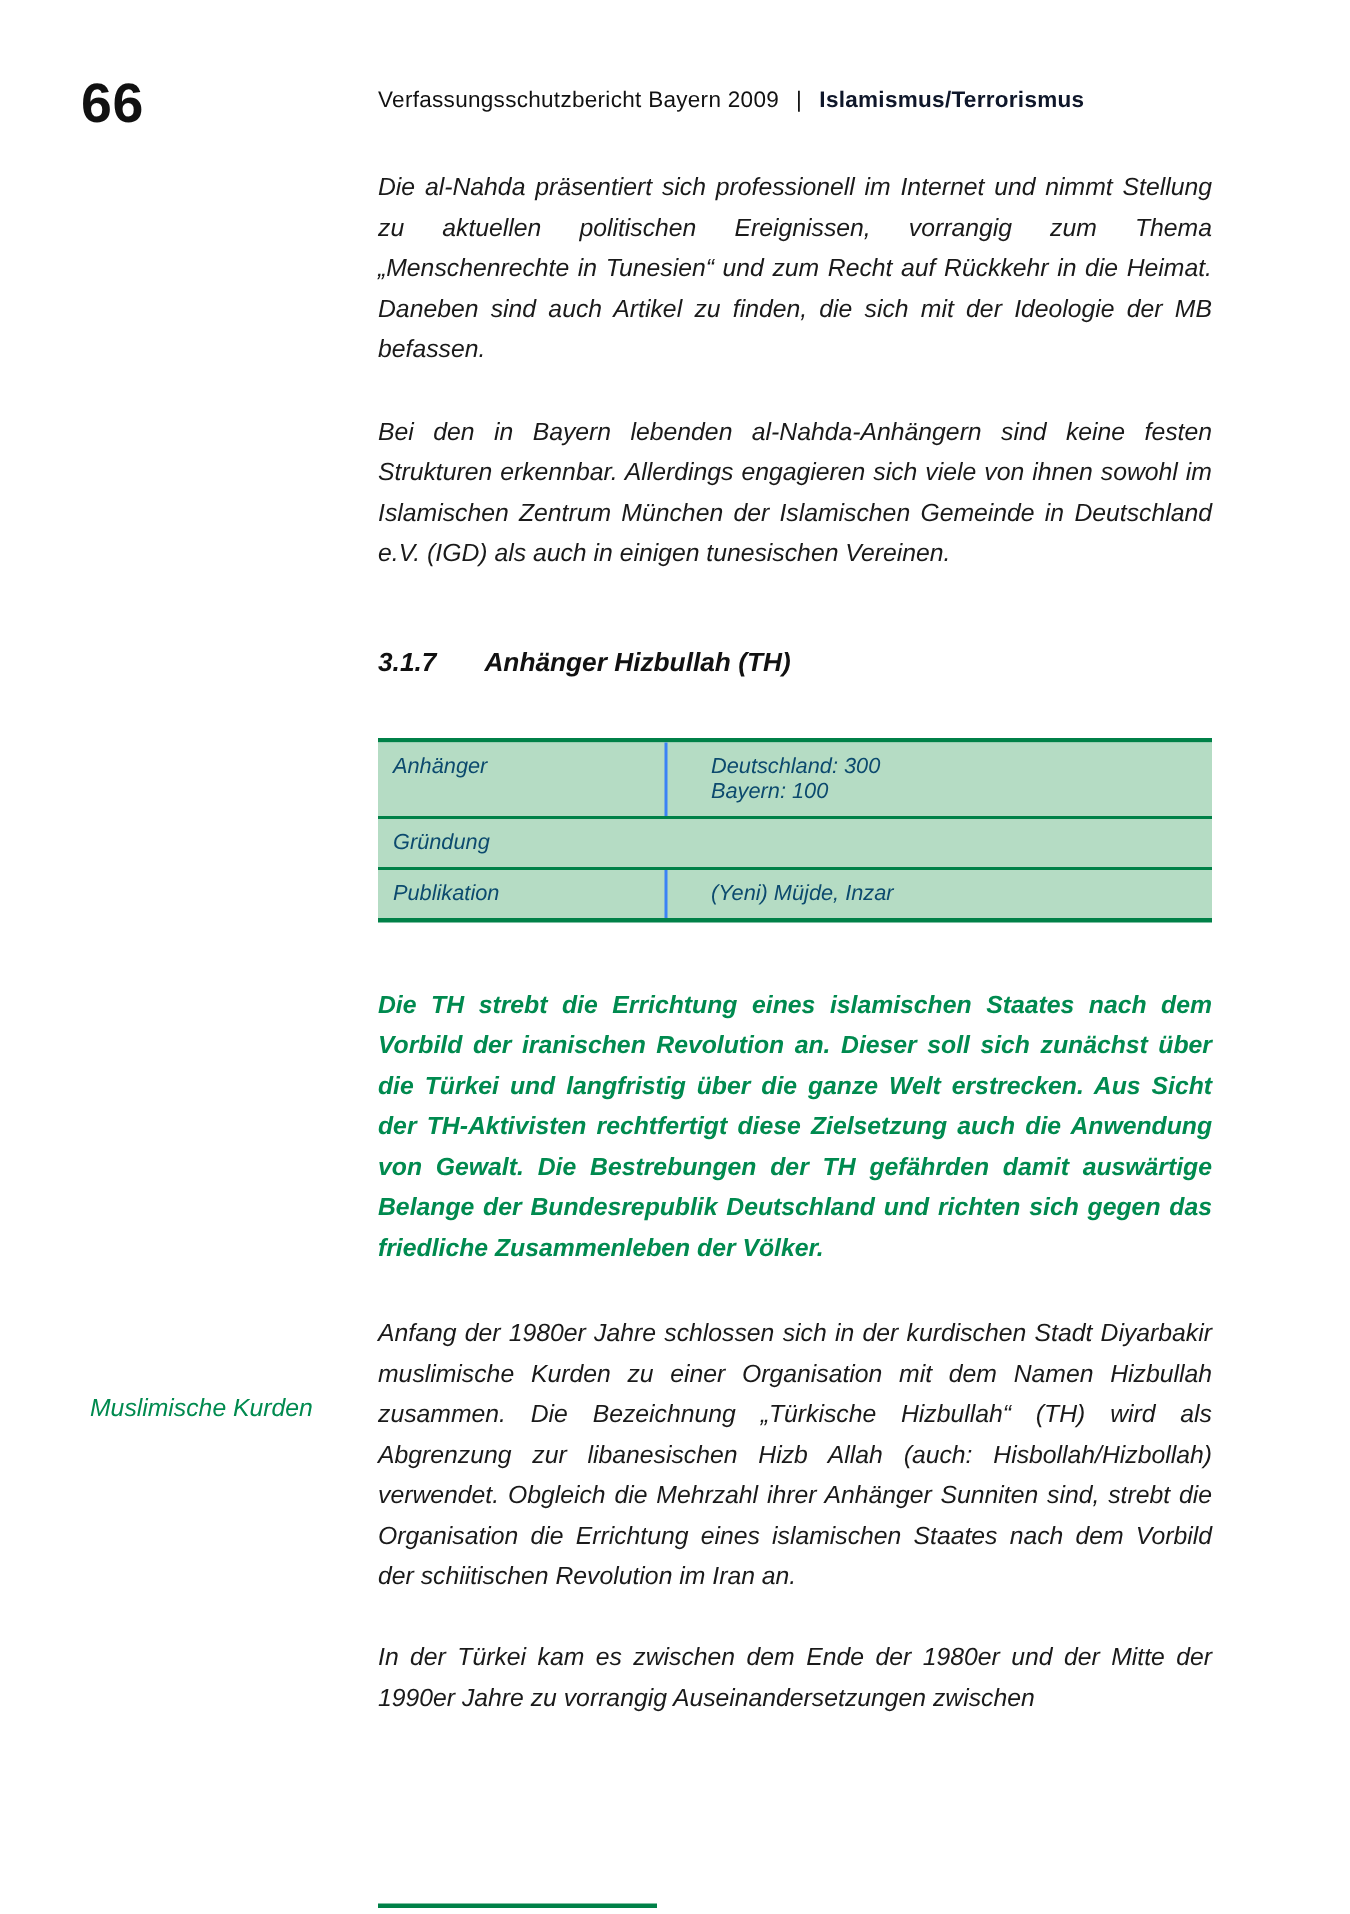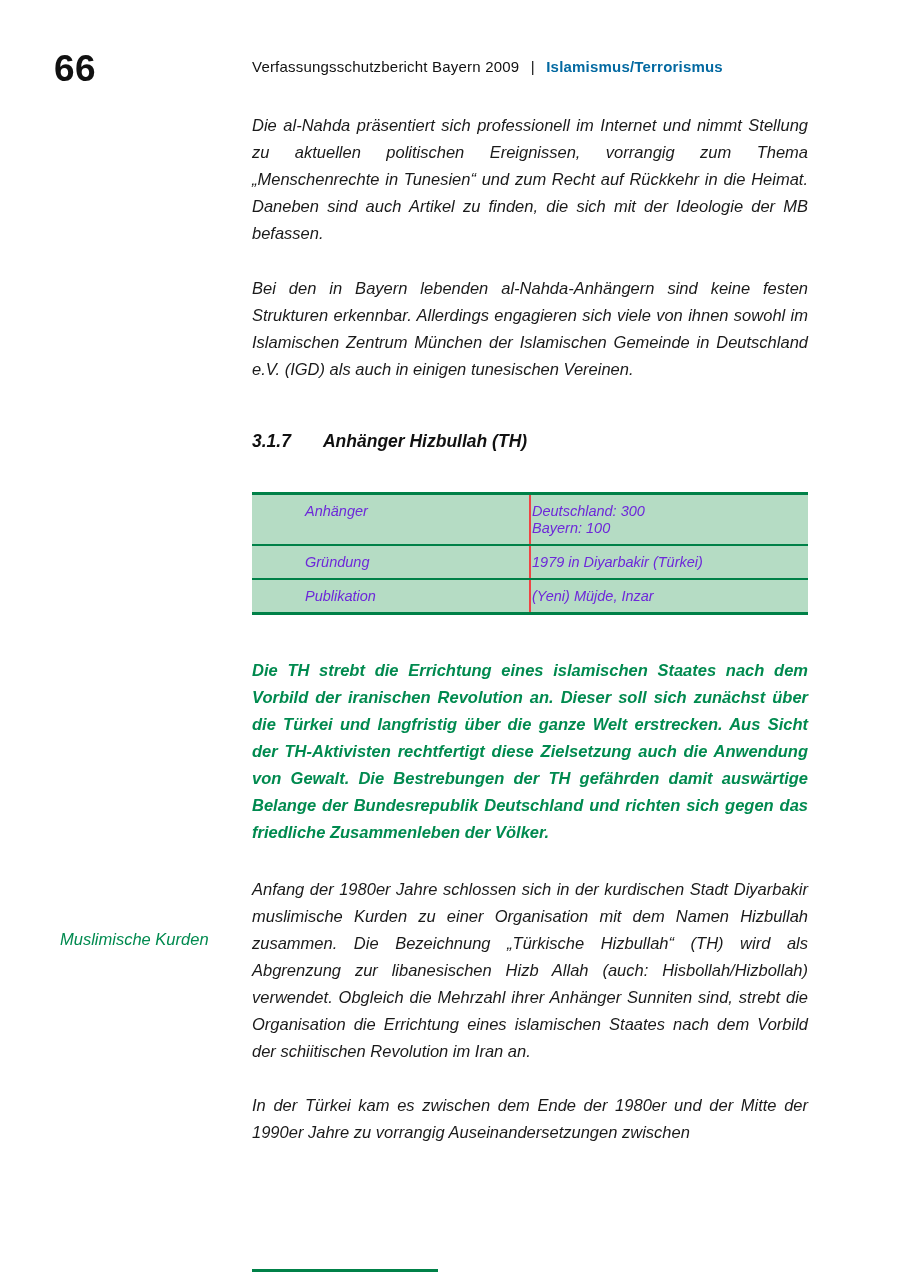--- a/index.html
+++ b/index.html
@@ -16,21 +16,21 @@
   .page-number {
     position:absolute; left:54px; top:48px;
     font-size:37px; font-weight:700; letter-spacing:0.5px; color:#111;
   }
   .running-header {
     position:absolute; left:252px; top:58px;
     font-size:15px; letter-spacing:0.2px;
   }
   .rh-title { color:#111; font-weight:400; }
   .rh-sep   { color:#111; margin:0 7px; font-weight:400; }
-  .rh-section { color:#0369a1; font-weight:700; }
+  .rh-section { color:#0f172a; font-weight:700; }
 
   
   .content { position:absolute; left:252px; top:112px; width:556px; box-sizing:border-box;font-style:italic; }
 
   p.body {
     margin:0 0 28px 0;
     font-size:16.5px; line-height:27px;
     text-align:justify; hyphens:manual;
   }
 
@@ -40,26 +40,25 @@
   
   .info-table {
     margin-top:40px;
     border-top:3px solid #008148;
     border-bottom:3px solid #008148;
   }
   .t-row { display:flex; background:#B5DCC4; border-bottom:2px solid #008148; }
   .t-row:last-child { border-bottom:none; }
   .t-label, .t-value {
     box-sizing:border-box;
-    font-size:14.5px; line-height:17px; color:#6d28d9;
+    font-size:14.5px; line-height:17px; color:#0c4a6e;
     padding:8px 10px 7px 10px;
-    margin-left:43px;
   }
   .t-label { width:191px; flex:none; }
-  .t-value { flex:1; border-left:2px solid #ef4444; padding-left:1px; white-space:pre-line; }
+  .t-value { flex:1; border-left:2px solid #3b82f6; padding-left:29px; white-space:pre-line; }
 
   
   p.highlight {
     margin:42px 0 0 0;
     font-size:16.5px; line-height:27px; font-weight:700;
     color:#008A4F;
     text-align:justify; hyphens:manual;
   }
 
   
@@ -103,21 +102,20 @@
     </h2>
 
     <div class="info-table">
       <div class="t-row">
         <div class="t-label">Anhänger</div>
         <div class="t-value">Deutschland: 300
 Bayern: 100</div>
       </div>
       <div class="t-row">
         <div class="t-label">Gründung</div>
-        <div class="t-value">1979 in Diyarbakir (Türkei)</div>
       </div>
       <div class="t-row">
         <div class="t-label">Publikation</div>
         <div class="t-value">(Yeni) Müjde, Inzar</div>
       </div>
     </div>
 
     <p class="highlight">Die TH strebt die Errichtung eines islamischen Staates nach dem Vorbild der iranischen Revolution an. Dieser soll sich zunächst über die Türkei und langfristig über die ganze Welt erstrecken. Aus Sicht der TH-Aktivisten rechtfertigt diese Zielsetzung auch die Anwendung von Gewalt. Die Bestrebun­gen der TH gefährden damit auswärtige Belange der Bundes­republik Deutschland und richten sich gegen das friedliche Zusammenleben der Völker.</p>
 
     <div class="p3-wrap">

